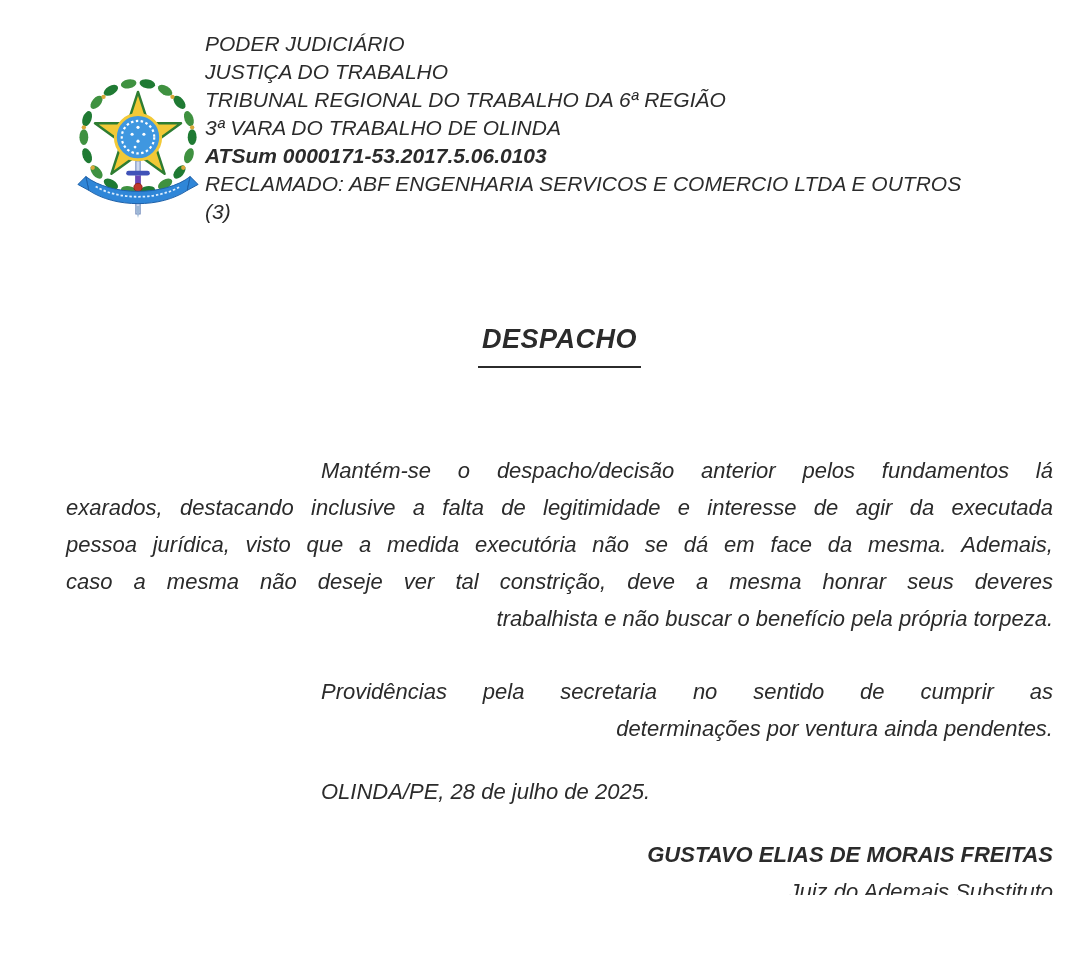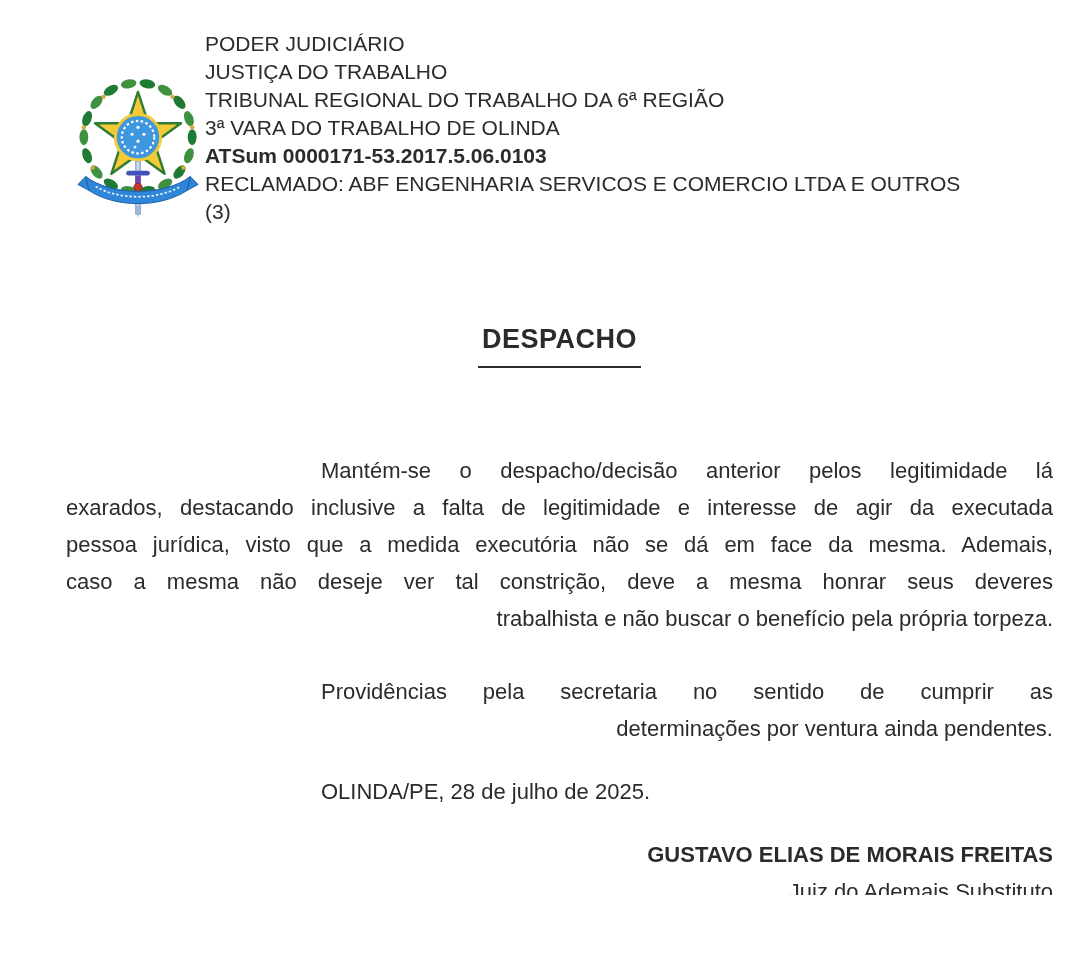--- a/index.html
+++ b/index.html
@@ -3,20 +3,21 @@
 <meta charset="utf-8">
 <style>
   html,body{margin:0;padding:0;background:#ffffff;}
   .page{
     position:relative;
     width:1080px;height:895px;
     background:#ffffff;
     color:#2b2b2b;
     font-family:"Liberation Sans","DejaVu Sans",sans-serif;
     overflow:hidden;
+    font-style:italic;
   }
   
   .crest{position:absolute;left:74px;top:78px;width:128px;height:143px;}
   .crest svg{width:100%;height:100%;display:block;}
   .header-text{
     position:absolute;left:205px;top:30px;width:830px;
     font-size:21px;line-height:28px;
   }
   .hline{white-space:nowrap;}
   .hline.bold{font-weight:bold;}
@@ -111,21 +112,21 @@
     <div class="hline">(3)</div>
   </div>
 
   <div class="title-wrap">
     <span class="title-text">DESPACHO</span>
   </div>
 
   <div class="content">
 
     <div class="para">
-      <div class="line indent">Mantém-se o despacho/decisão anterior pelos legitimidade lá</div>
+      <div class="line indent">Mantém-se o despacho/decisão anterior pelos fundamentos lá</div>
       <div class="line">exarados, destacando inclusive a falta de legitimidade e interesse de agir da executada</div>
       <div class="line">pessoa jurídica, visto que a medida executória não se dá em face da mesma. Ademais,</div>
       <div class="line">caso a mesma não deseje ver tal constrição, deve a mesma honrar seus deveres</div>
       <div class="line plain">trabalhista e não buscar o benefício pela própria torpeza.</div>
     </div>
 
     <div class="para para2">
       <div class="line indent">Providências pela secretaria no sentido de cumprir as</div>
       <div class="line plain">determinações por ventura ainda pendentes.</div>
     </div>

